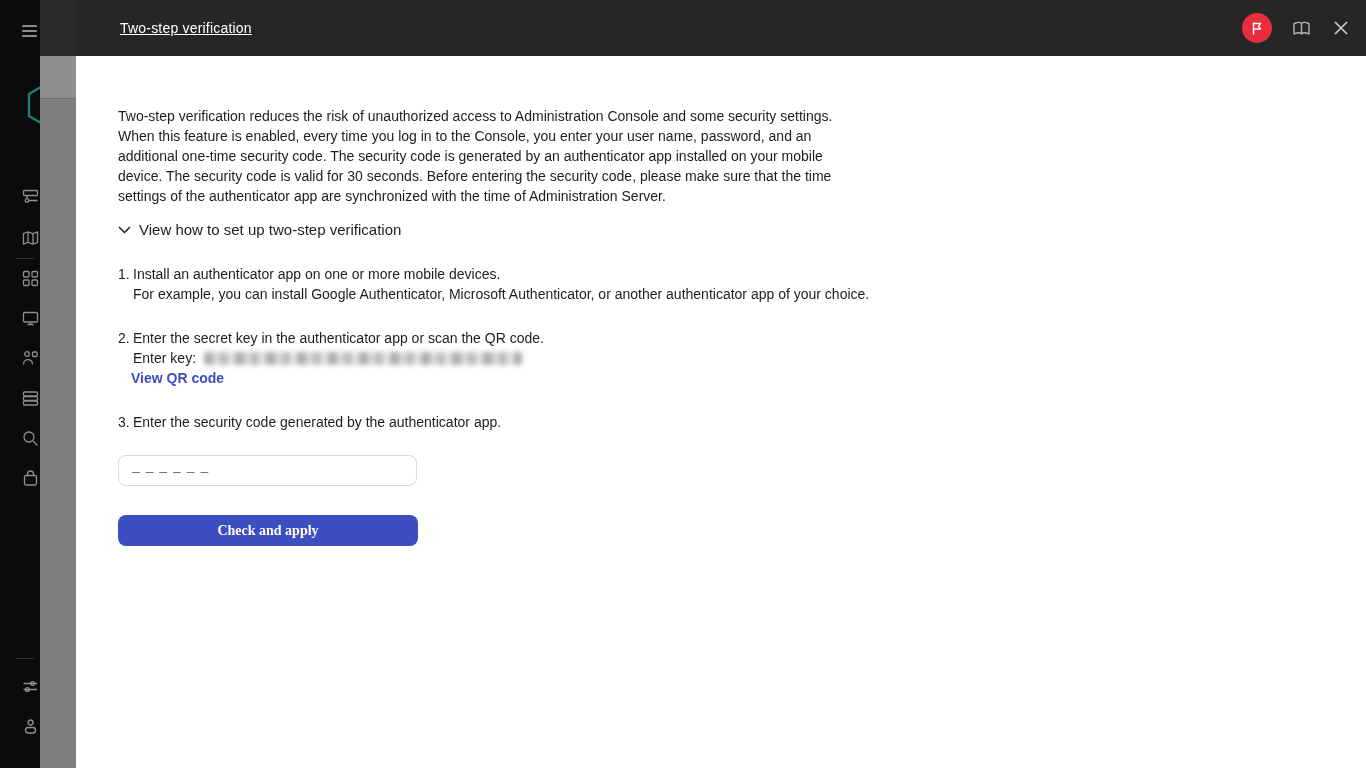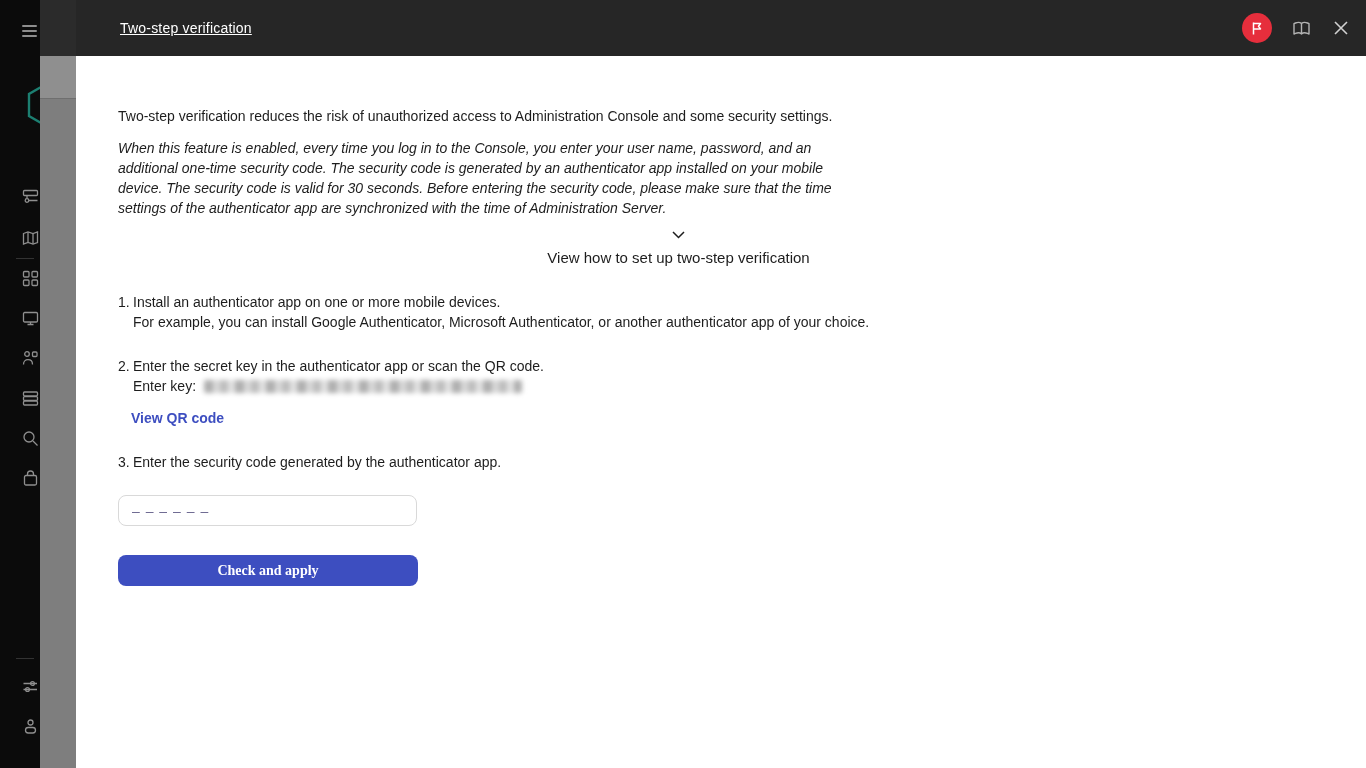--- a/index.html
+++ b/index.html
@@ -35,40 +35,40 @@
     align-items:center; gap:18px; }
   .flag-btn { width:30px; height:30px; border-radius:50%; background:#e62e3c; border:none;
     display:flex; align-items:center; justify-content:center; cursor:pointer; }
   .icon-btn { background:none; border:none; width:22px; height:22px; display:flex;
     align-items:center; justify-content:center; cursor:pointer; }
 
   
   .panel-body { position:absolute; left:0; top:56px; width:1163px; height:712px;
     padding:50px 0 0 42px; color:#1d1d1d; font-size:14px; line-height:20px; }
   .para { max-width:748px; }
-  .para + .para { margin-top:12px;font-style:italic; }
+  .para + .para { margin-top:0; }
 
   .collapsible { margin-top:13px; display:flex; align-items:center; gap:8px;
-    font-size:15px; line-height:22px; cursor:pointer;flex-direction:column; }
+    font-size:15px; line-height:22px; cursor:pointer; }
   .collapsible svg { stroke:#1d1d1d; fill:none; stroke-width:1.5; }
 
   .steps { margin-top:23px; }
   .step { max-width:760px; }
   .step + .step { margin-top:24px; }
   .step-line { display:flex; }
   .step-num { width:15px; flex:none; }
   .step-detail { margin-left:15px; }
   .step-gap { margin-top:28px; }
 
   .secret-row { display:flex; align-items:center; }
   .secret-redacted { display:inline-block; width:318px; height:13px; margin-left:8px;
     border-radius:2px; filter:blur(2.5px);
     background:repeating-linear-gradient(90deg,#aeaeae 0 9px,#d9d9d9 9px 16px,#bdbdbd 16px 24px,#e3e3e3 24px 31px); }
 
-  .qr-link { display:inline-block; margin-top:12px; margin-left:13px; color:#3d4ec0;
+  .qr-link { display:inline-block; margin-left:13px; color:#3d4ec0;
     font-size:14px; font-weight:700; text-decoration:none; cursor:pointer;text-align:center; }
 
   .code-input { display:block; margin-top:23px; width:299px; height:31px;
     border:1px solid #d9d9d9; border-radius:8px; padding:0 13px; font-size:14px;
     font-family:"Liberation Sans", sans-serif; color:#1d1d1d; outline:none; }
   .code-input::placeholder { color:#706c93; letter-spacing:1px; }
 
   .apply-btn { display:block; margin-top:29px; width:300px; height:31px; border:none;
     border-radius:8px; background:#3d4ec0; color:#fff; font-size:14px; font-weight:700;
     font-family:Liberation Serif, serif; cursor:pointer; }

